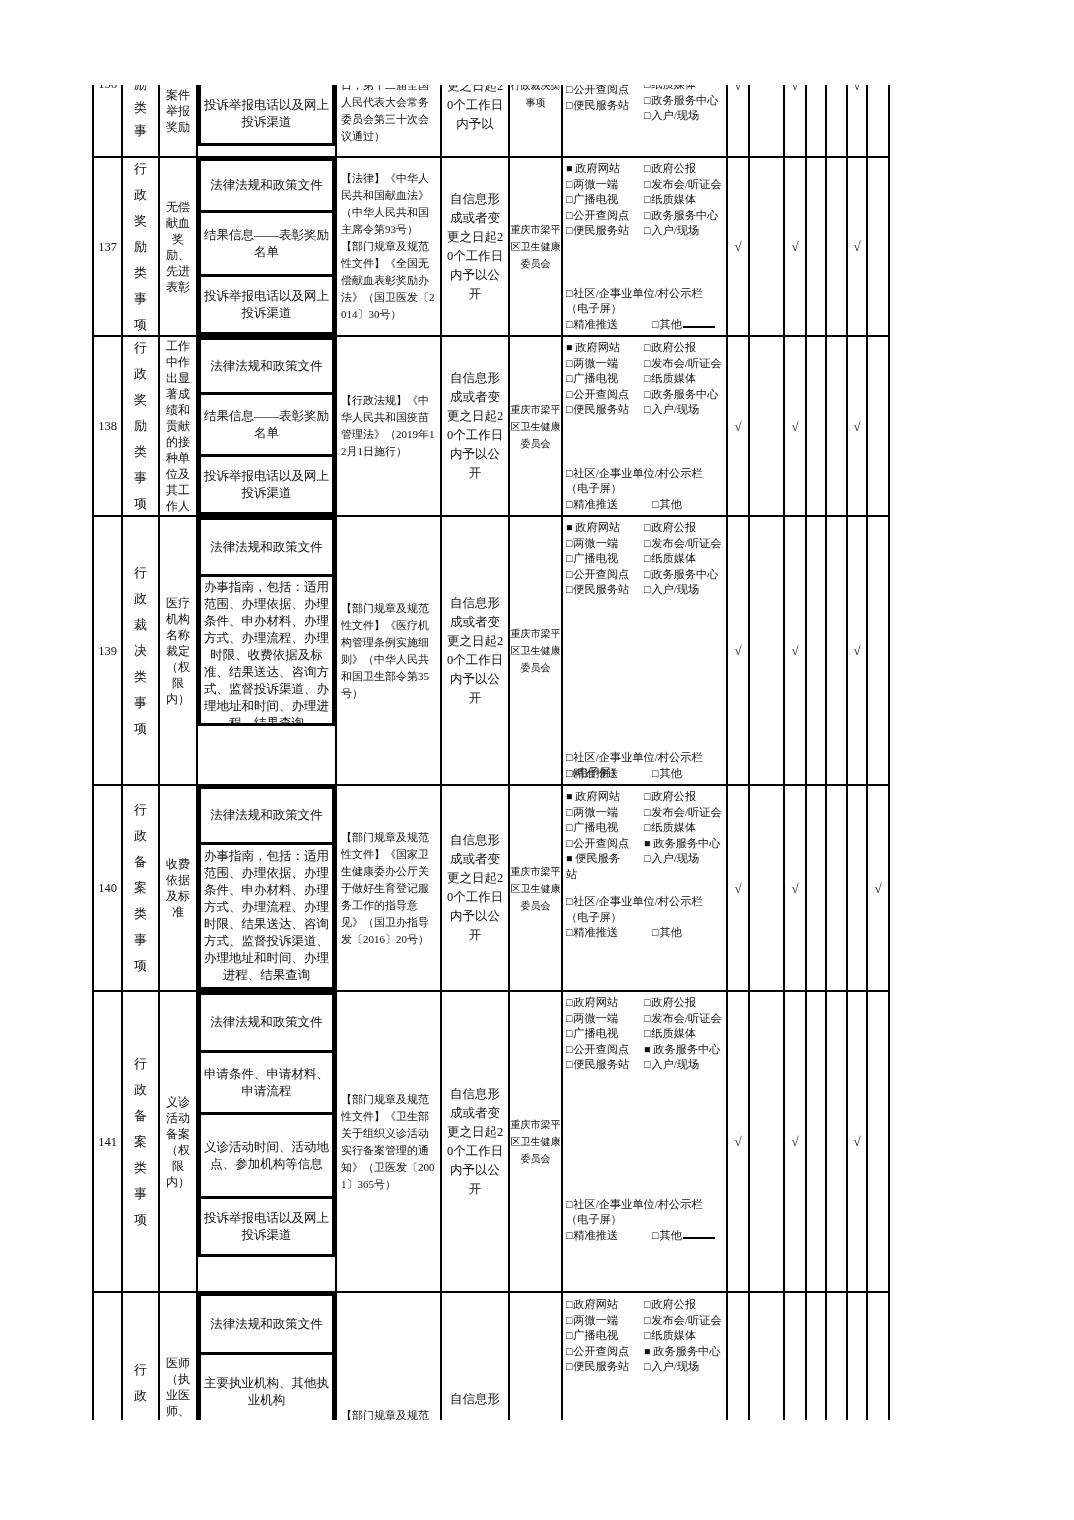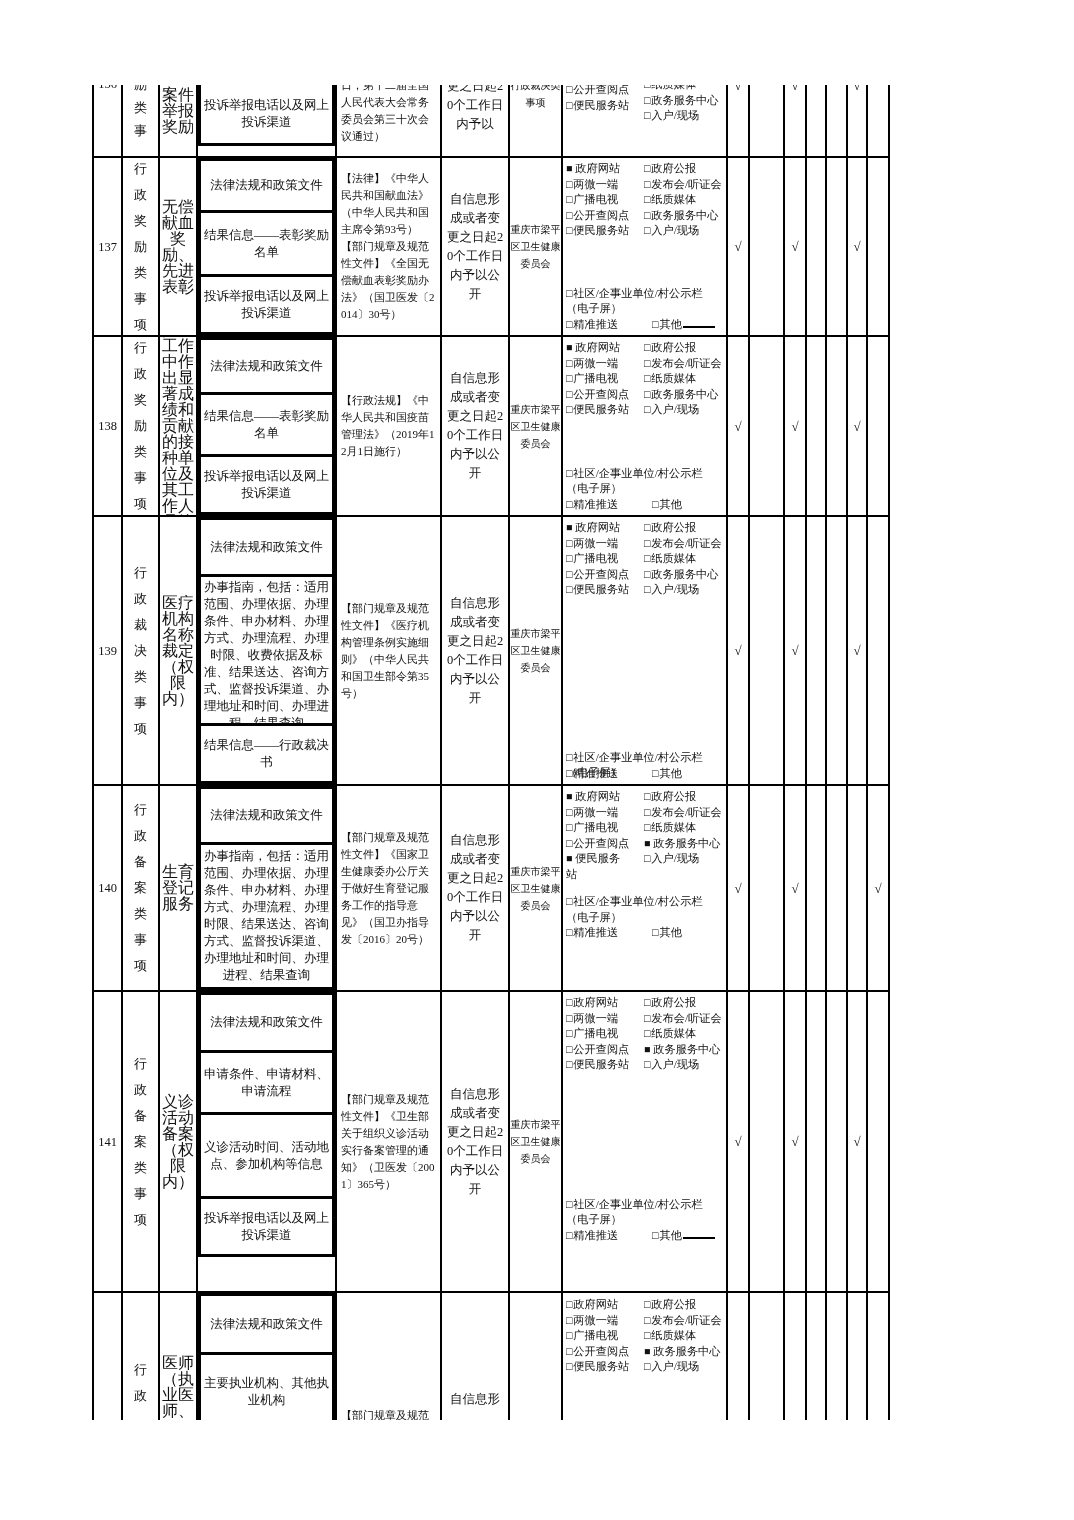--- a/index.html
+++ b/index.html
@@ -11,21 +11,21 @@
   .c{border-right:2px solid #000;overflow:hidden;display:flex;align-items:center;justify-content:center;
      text-align:center;font-size:12.5px;line-height:17px;box-sizing:border-box;}
   
   .rg0{height:73px}.rg1{height:179px}.rg2{height:180px}.rg3{height:269px}
   .rg4{height:206px}.rg5{height:301px}.rg6{height:127px;border-bottom:none}
   
   .num{line-height:16px}
   
   .vtext{width:15px;line-height:26px;font-size:13px;word-break:break-all;text-align:center}
   
-  .itext{padding:0 2px;font-size:16px;line-height:16px;word-break:break-all}
+  .itext{padding:0 2px;font-size:12px;line-height:16px;word-break:break-all}
   
   .c4{display:block;padding:0}
   .cbox{box-sizing:border-box;border:3px solid #000;display:flex;align-items:center;justify-content:center;
         text-align:center;padding:0 3px;font-size:12.5px;line-height:17px;overflow:hidden;word-break:break-all}
   .cbox + .cbox{border-top:none}
   .rg0 .cbox:nth-child(1){height:61px;border-top:none}
   .rg1 .cbox:nth-child(1){height:55px}.rg1 .cbox:nth-child(2){height:64px}.rg1 .cbox:nth-child(3){height:58px}
   .rg2 .cbox:nth-child(1){height:58px}.rg2 .cbox:nth-child(2){height:62px}.rg2 .cbox:nth-child(3){height:58px}
   .rg3 .cbox:nth-child(1){height:60px}.rg3 .cbox:nth-child(2){height:149px;align-items:flex-start;padding-top:2px}
   .rg3 .cbox:nth-child(3){height:58px}
@@ -275,21 +275,20 @@
       </div>
       <div class="c c2">
         <div class="vtext">行政裁决类事项</div>
       </div>
       <div class="c c3">
         <div class="itext">医疗机构名称裁定（权限内）</div>
       </div>
       <div class="c c4">
         <div class="cbox">法律法规和政策文件</div>
         <div class="cbox">办事指南，包括：适用范围、办理依据、办理条件、申办材料、办理方式、办理流程、办理时限、收费依据及标准、结果送达、咨询方式、监督投诉渠道、办理地址和时间、办理进程、结果查询</div>
-        <div class="cbox">结果信息——行政裁决书</div>
       </div>
       <div class="c c5">
         <div class="legal-wrap">
           <div class="lpara">【部门规章及规范性文件】《医疗机构管理条例实施细则》（中华人民共和国卫生部令第35号）</div>
         </div>
       </div>
       <div class="c c6">
         <div class="timing-text">自信息形成或者变更之日起20个工作日内予以公开</div>
       </div>
       <div class="c c7">
@@ -337,21 +336,21 @@
       <div class="c c-check"></div>
     </div>
     <div class="rg rg4">
       <div class="c c1">
         <div class="num">140</div>
       </div>
       <div class="c c2">
         <div class="vtext">行政备案类事项</div>
       </div>
       <div class="c c3">
-        <div class="itext">生育登记服务</div>
+        <div class="itext">收费依据及标准</div>
       </div>
       <div class="c c4">
         <div class="cbox">法律法规和政策文件</div>
         <div class="cbox">办事指南，包括：适用范围、办理依据、办理条件、申办材料、办理方式、办理流程、办理时限、结果送达、咨询方式、监督投诉渠道、办理地址和时间、办理进程、结果查询</div>
       </div>
       <div class="c c5">
         <div class="legal-wrap">
           <div class="lpara">【部门规章及规范性文件】《国家卫生健康委办公厅关于做好生育登记服务工作的指导意见》（国卫办指导发〔2016〕20号）</div>
         </div>
       </div>

